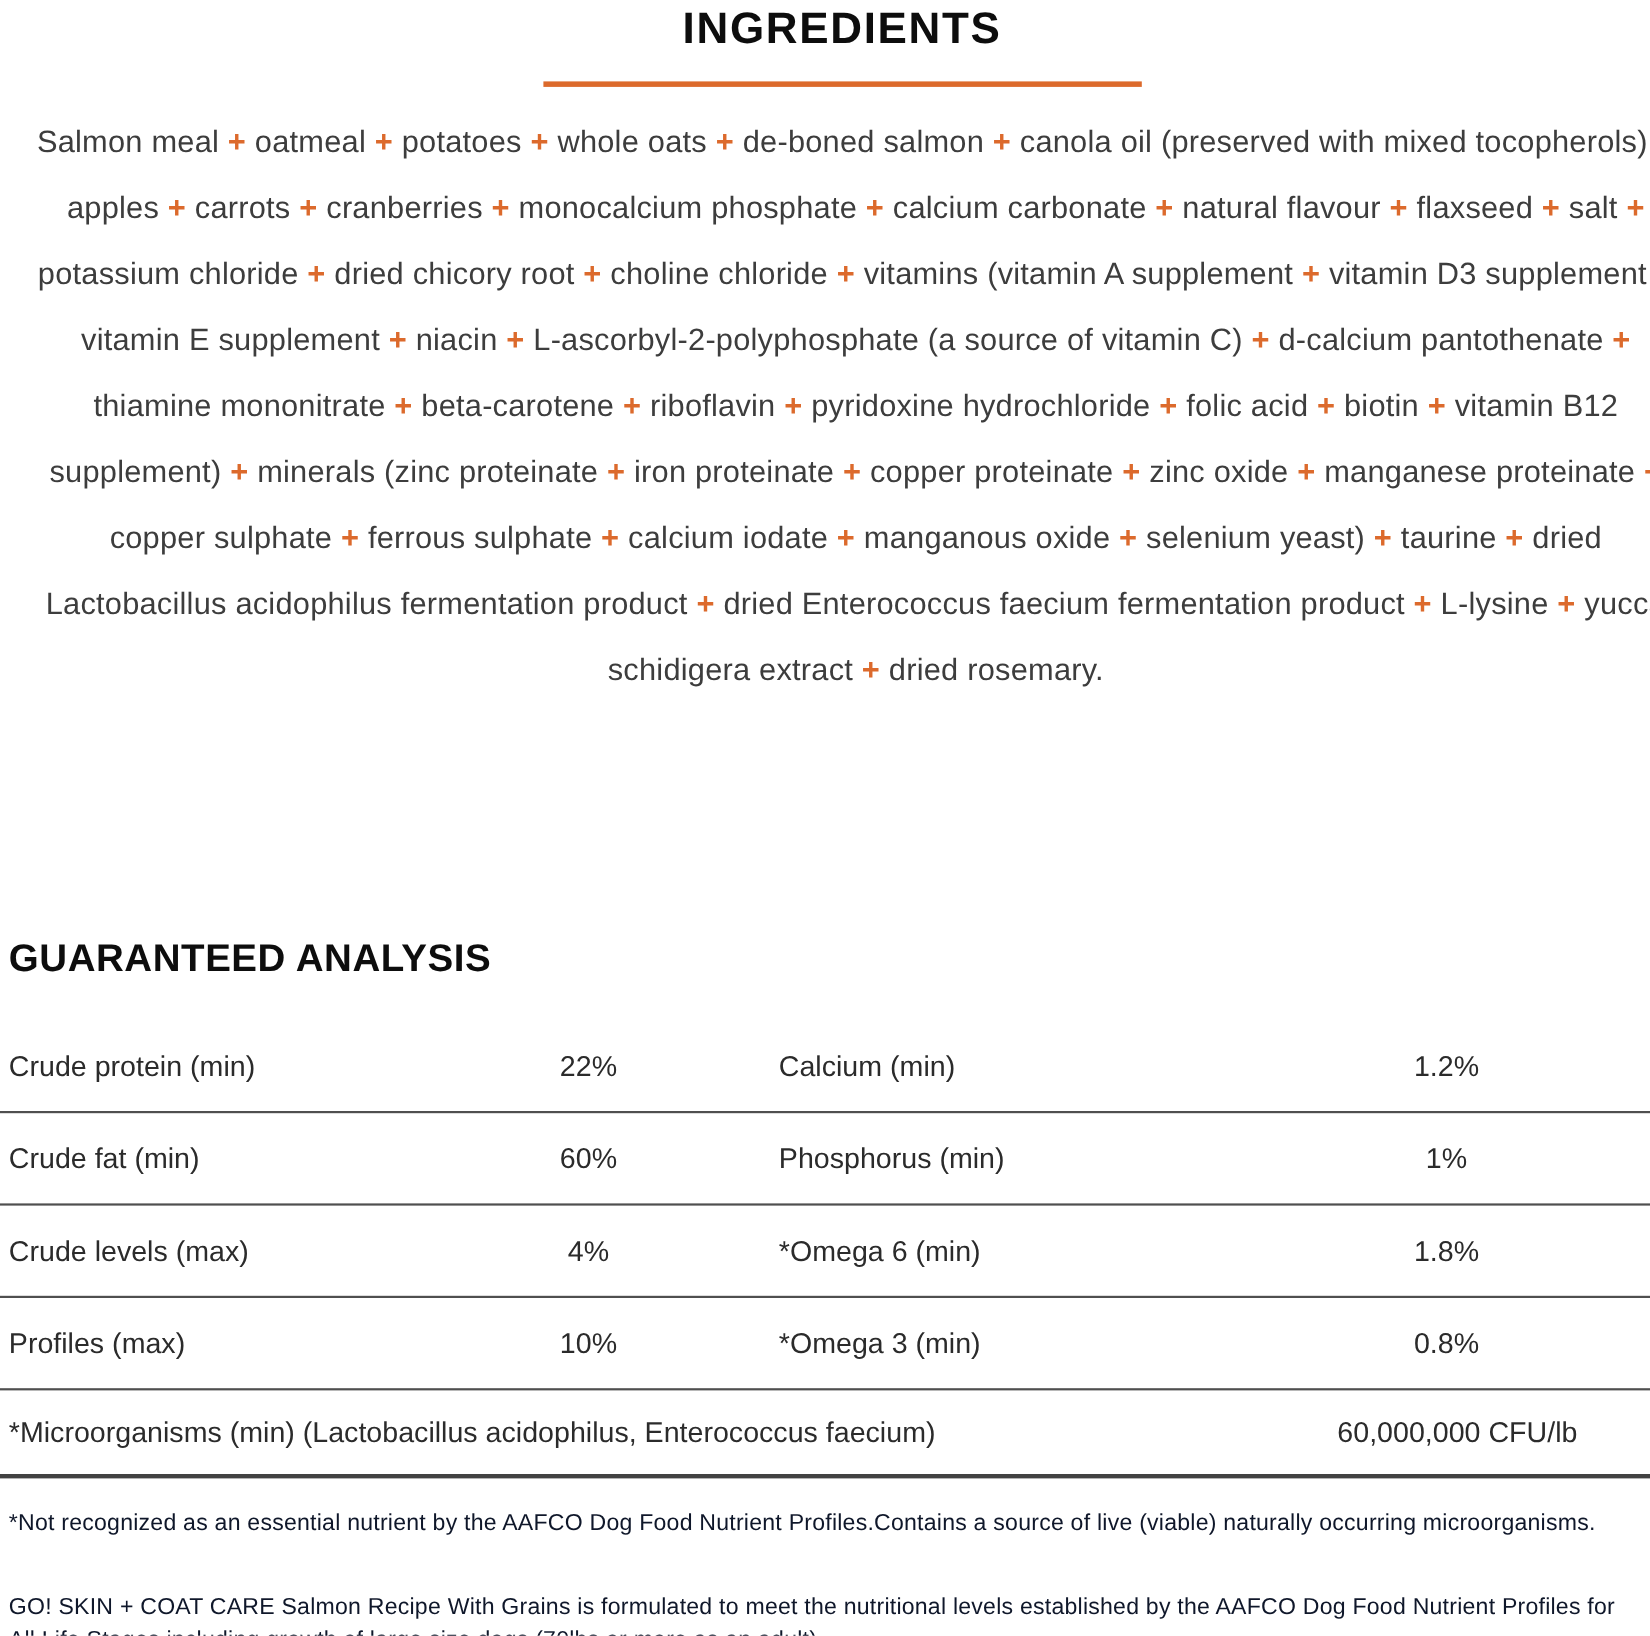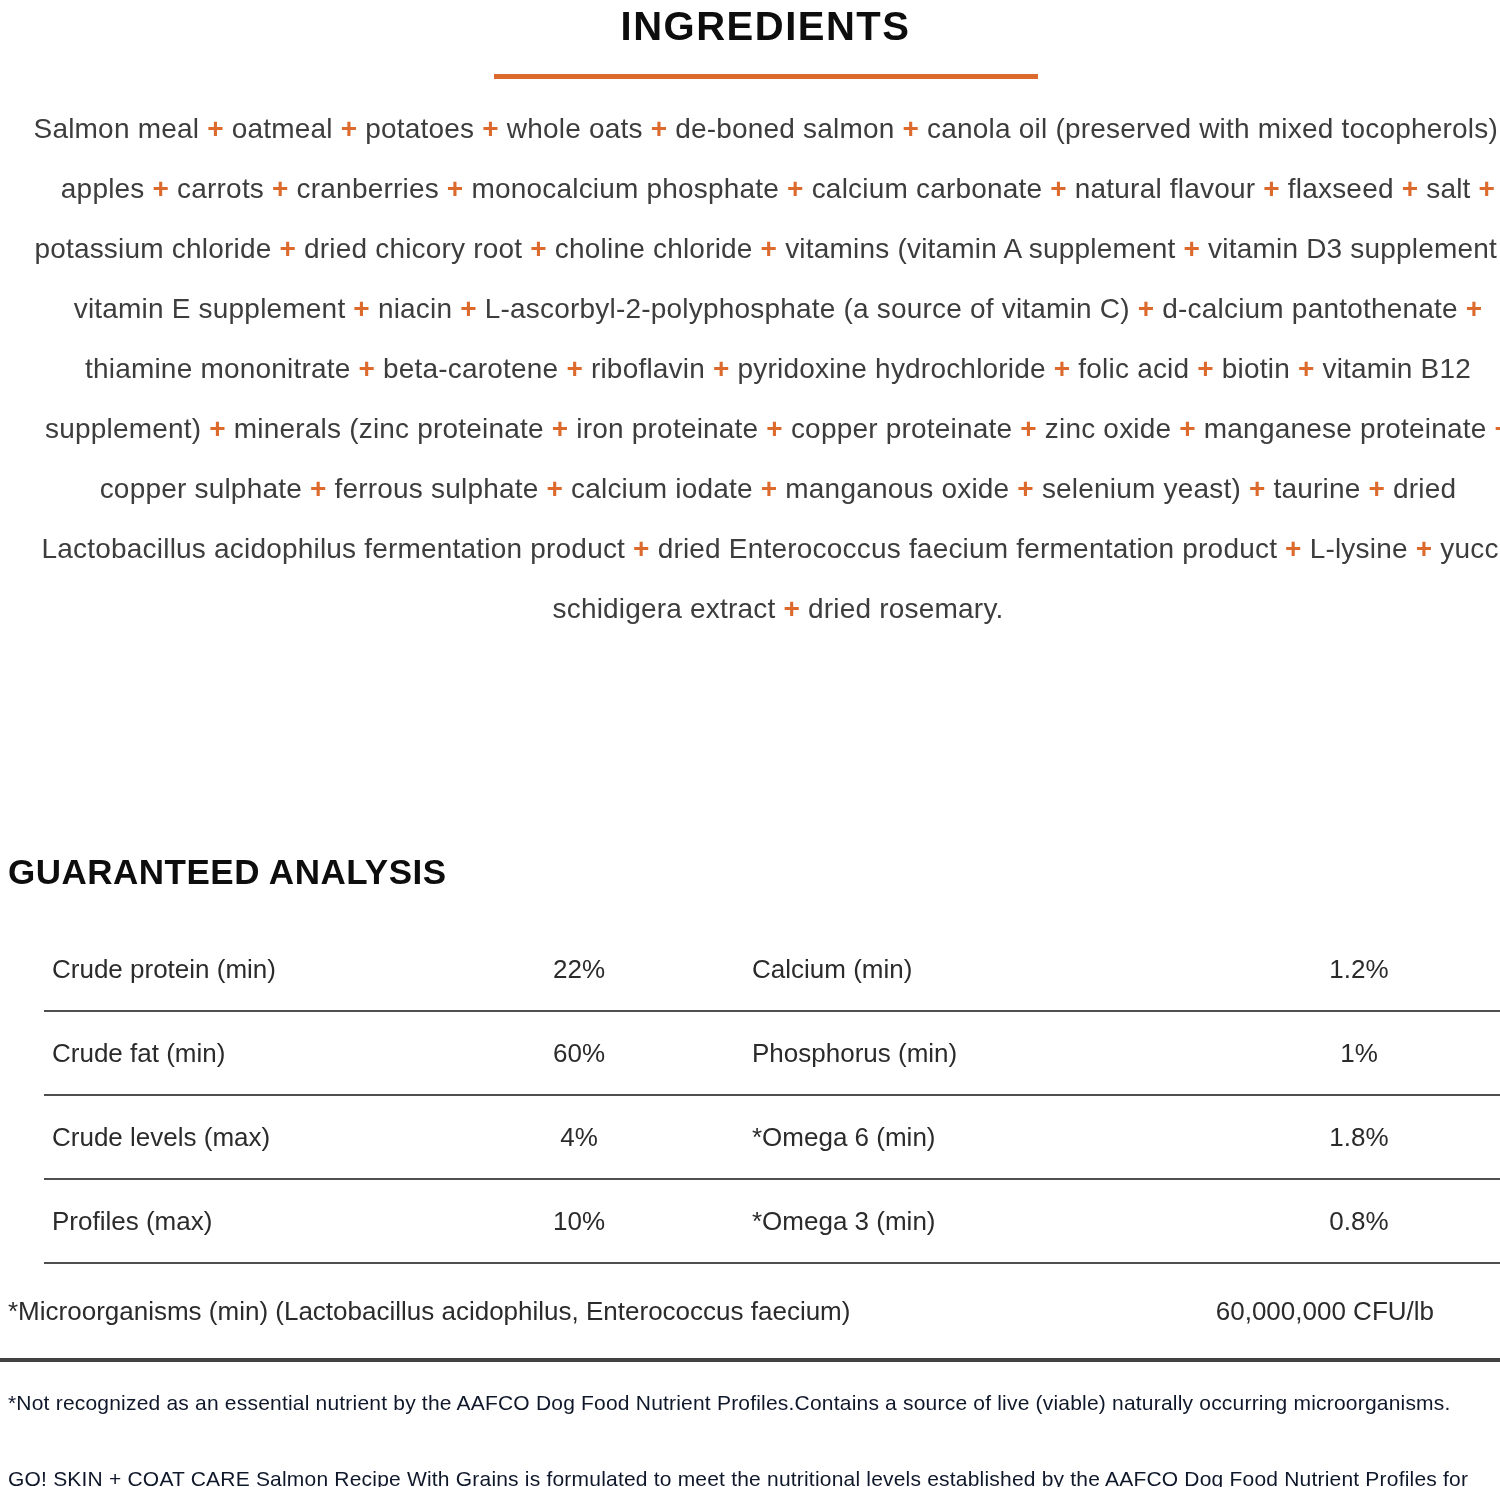--- a/index.html
+++ b/index.html
@@ -54,29 +54,28 @@
   .ga-table { margin-top: 36px; }
   .ga-row {
     display: grid;
     grid-template-columns: 484px 86px 130px 564px 86px;
     align-items: center;
     height: 84px;
     padding-left: 8px;
     border-bottom: 2px solid #4f4f4f;
     font-size: 26px;
     color: #2b2b2b;
-    margin-left: 44px;
   }
   .ga-label { text-align: left; }
   .ga-value { text-align: center; }
   .ga-row-micro {
     display: flex;
     justify-content: space-between;
     align-items: center;
-    height: 98px;
+    height: 80px;
     padding-left: 8px;
     padding-right: 66px;
     border-bottom: 4px solid #424242;
     font-size: 26px;
     color: #2b2b2b;
   }
 
   
   .footnote {
     margin: 26px 8px 0 8px;

